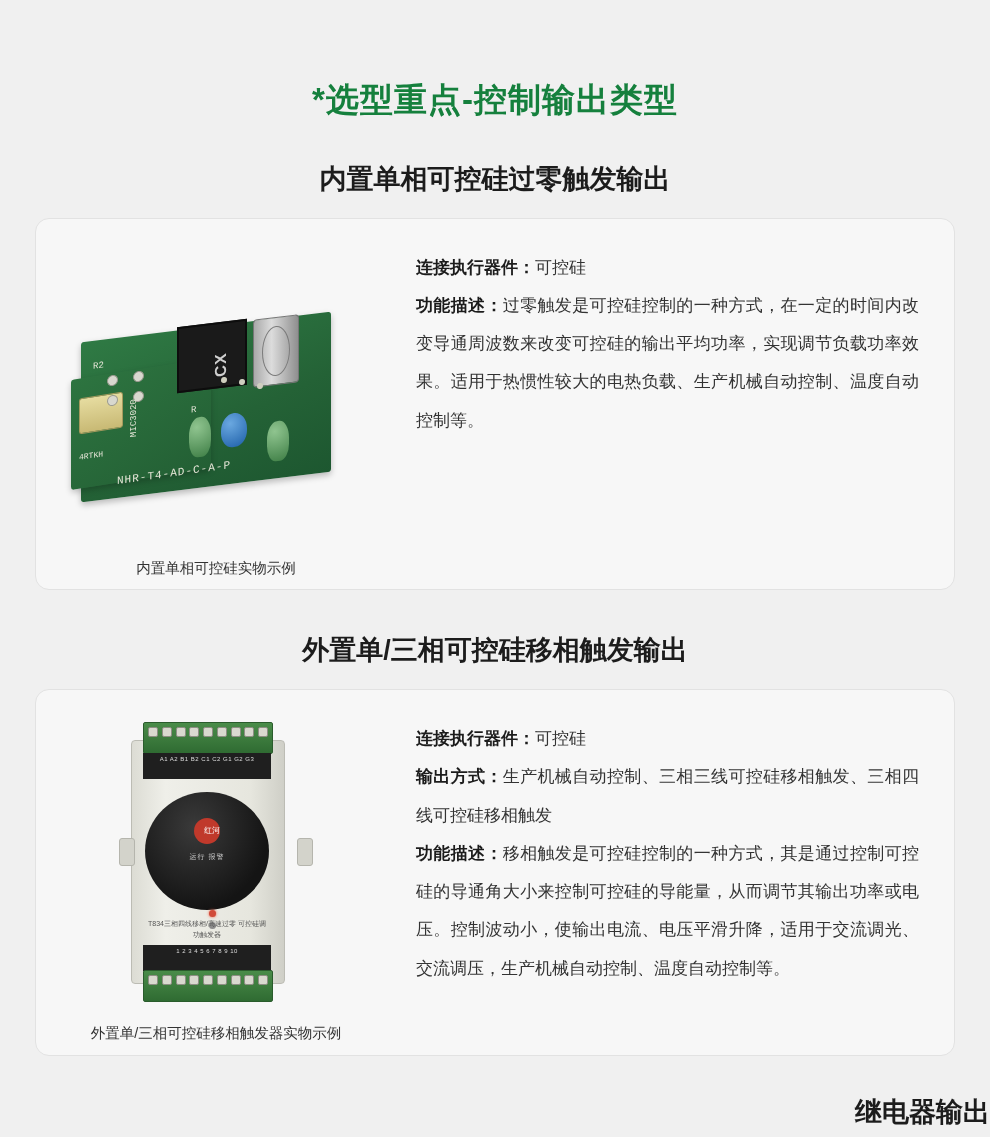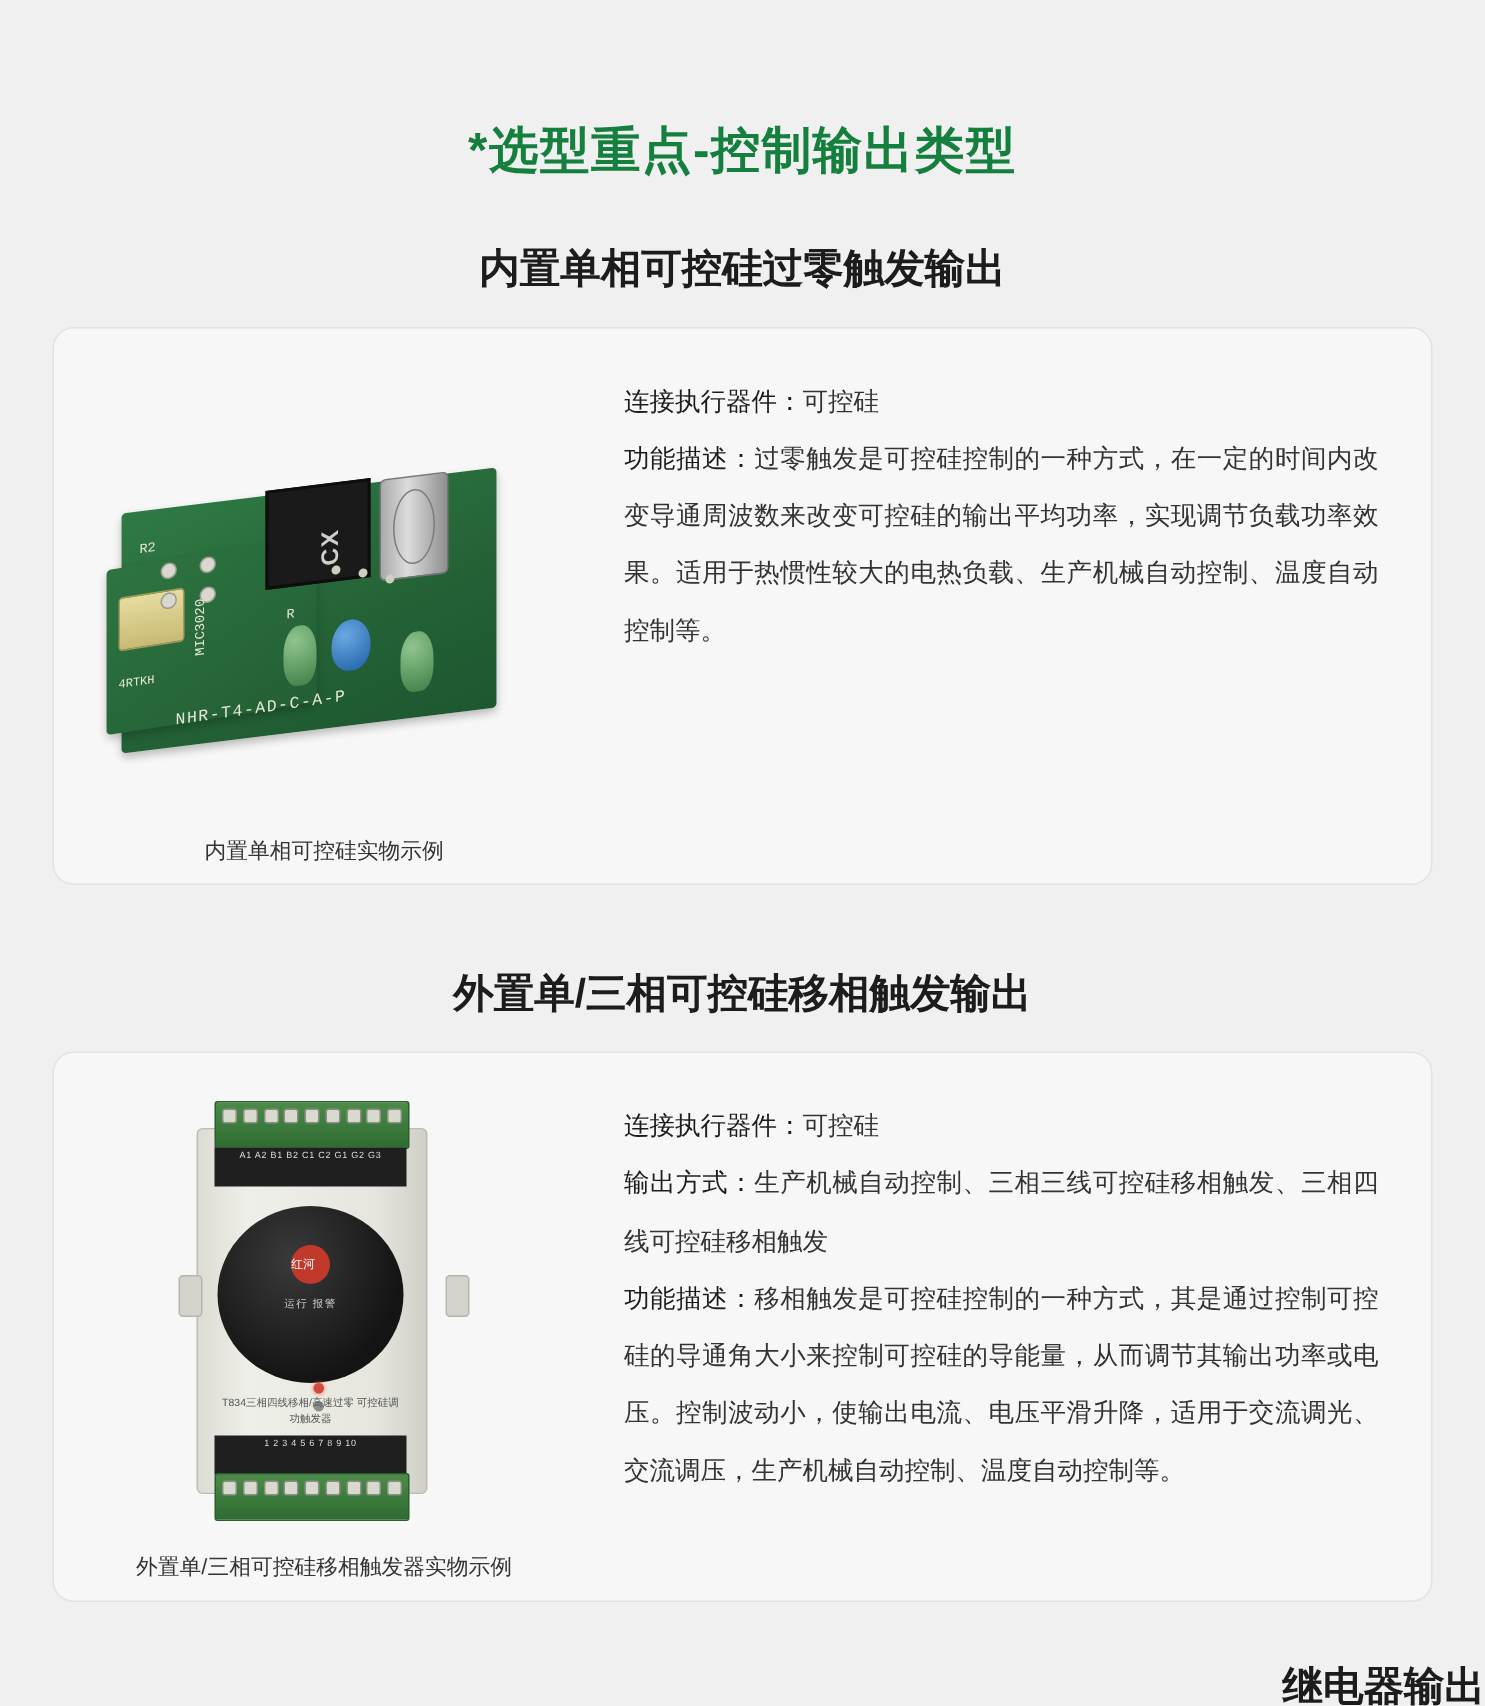--- a/index.html
+++ b/index.html
@@ -30,21 +30,21 @@
     line-height: 1.2;
   }
   .section-title {
     text-align: center;
     font-size: 27px;
     font-weight: bold;
     color: #1c1c1c;
     line-height: 1.2;
   }
   .title-sec-1 { margin-top: 43px; }
-  .title-sec-2 { margin-top: 56px; }
+  .title-sec-2 { margin-top: 44px; }
   .title-sec-3 { margin-top: 40px; text-align: right; }
 
   .card {
     margin: 22px 35px 0 35px;
     background: #f7f7f7;
     border: 1px solid #e2e2e2;
     border-radius: 14px;
     box-sizing: border-box;
     position: relative;
     overflow: hidden;
@@ -75,21 +75,21 @@
     padding: 30px 35px 26px 20px;
     box-sizing: border-box;
   }
   .spec-line {
     font-size: 17px;
     line-height: 2.25;
     color: #333;
     text-align: justify;
   }
   .spec-label {
-    font-weight: normal;
+    font-weight: bold;
     color: #1c1c1c;
   }
   .spec-body {
     font-weight: normal;
     margin-top: 15px;
   }
 
   
   .pcb {
     position: relative;
@@ -284,21 +284,21 @@
   .module .logo {
     position: absolute;
     left: 50%;
     top: 26px;
     transform: translateX(-50%);
     width: 26px; height: 26px;
     border-radius: 50%;
     background: #c0392b;
     color: #fff;
     font-size: 8px;
-    text-align: left;
+    text-align: right;
     line-height: 26px;
   }
   .module .oval .sub {
     position: absolute;
     left: 0; right: 0;
     top: 60px;
     text-align: center;
     color: #cfcfcf;
     font-size: 7px;
     letter-spacing: 1px;

